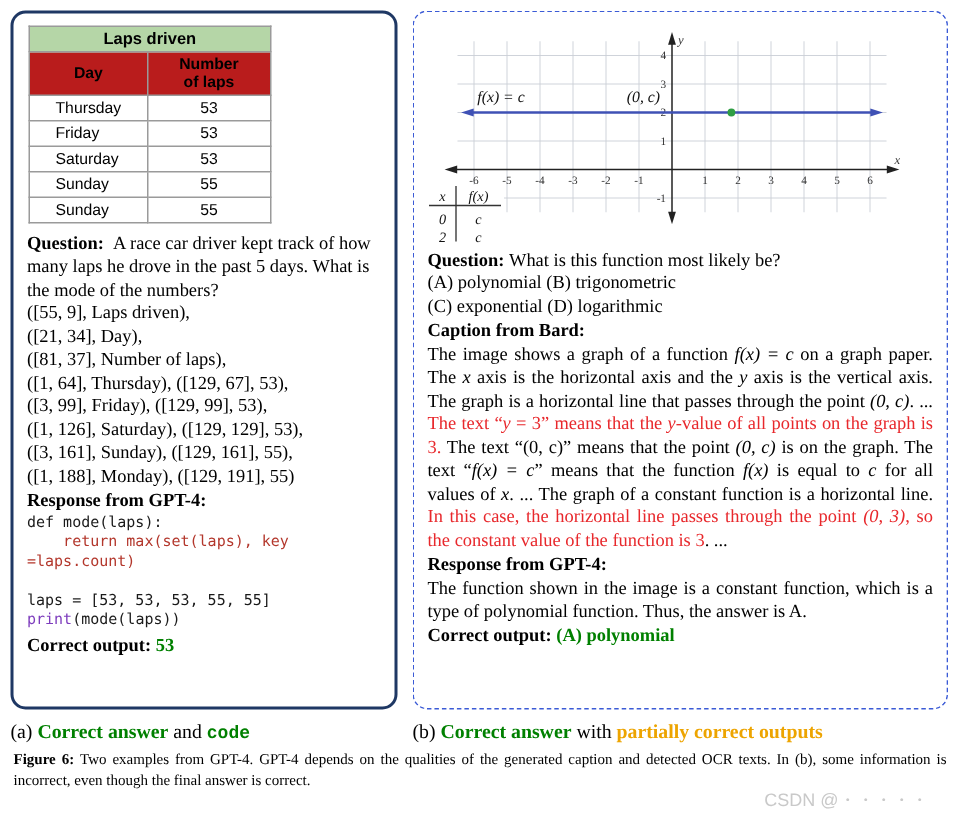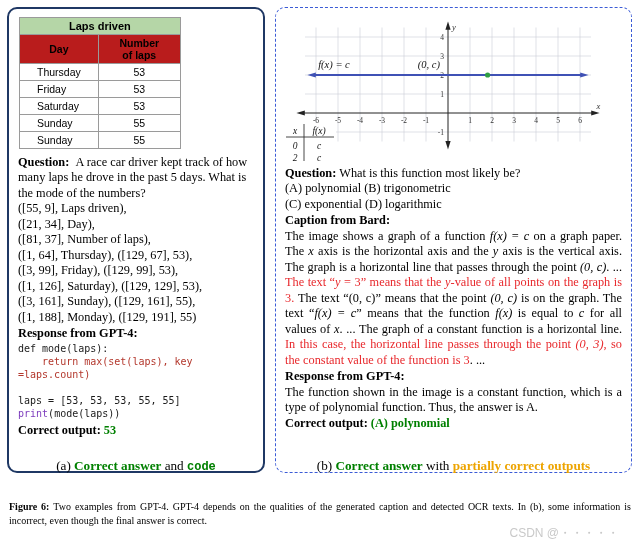--- a/index.html
+++ b/index.html
@@ -46,21 +46,21 @@
   #fgraph .fline{stroke:#3f51b5;stroke-width:1.8}
   #fgraph .flinefill{fill:#3f51b5}
   #fgraph .fpoint{fill:#2f9e44}
   #fgraph text.tick{font:7.5px "Liberation Serif",serif;fill:#333}
   #fgraph text.axisletter{font:italic 8.5px "Liberation Serif",serif;fill:#333}
   #fgraph text.mathlabel{font:italic 10.5px "Liberation Serif",serif;fill:#111}
   #fgraph text.mathsmall{font:italic 9.5px "Liberation Serif",serif;fill:#111}
   #fgraph .tline{stroke:#333;stroke-width:0.9}
   #fgraph .tbl-bg{fill:#fff}
 
-  .sub-caption{position:absolute;top:458px;font-size:13.2px;text-align:center}
+  .sub-caption{position:absolute;top:480px;font-size:13.2px;text-align:left}
   #caption-a{left:7px;width:258px}
   #caption-b{left:275px;width:357px}
 
   #figure-caption{position:absolute;left:9px;top:500px;width:622px;
     font-size:10px;line-height:1.35;text-align:justify}
 
   #watermark{position:absolute;right:21px;bottom:4px;color:#c9c9c9;
     font-family:"Liberation Sans",sans-serif;font-size:12px;filter:blur(0.4px)}
 
   .label{margin-top:1px}

